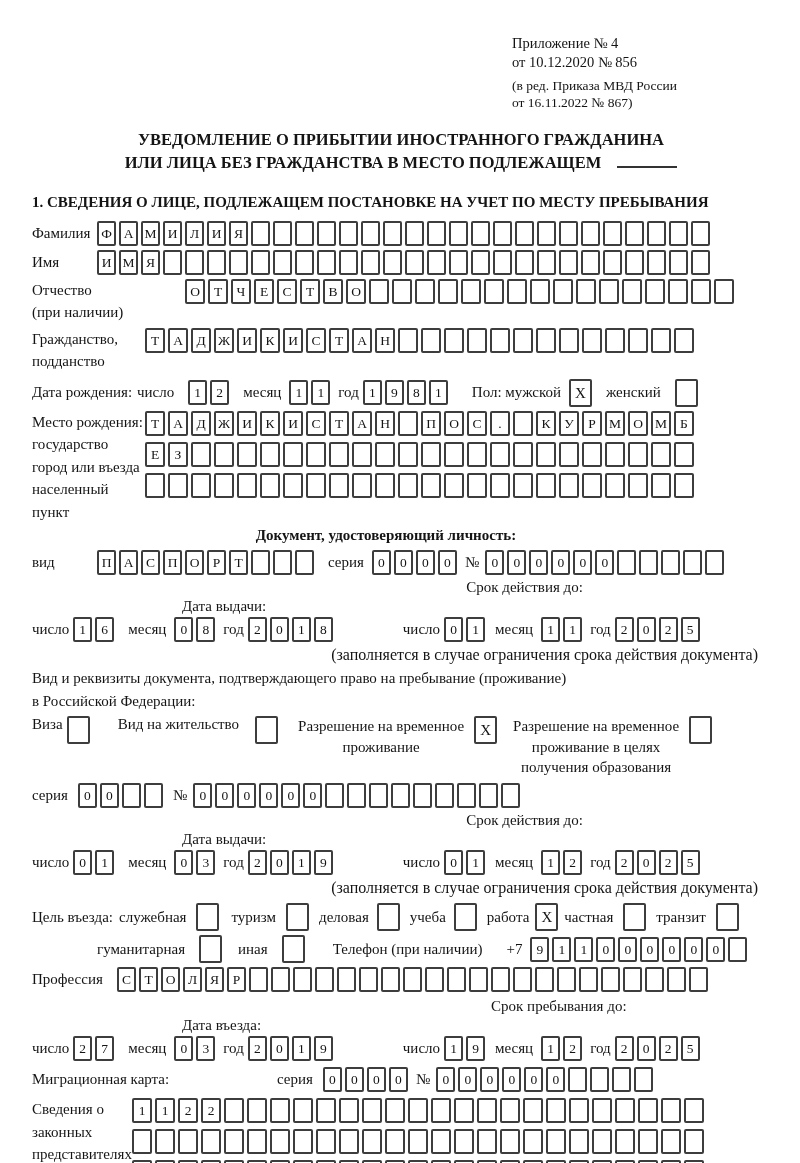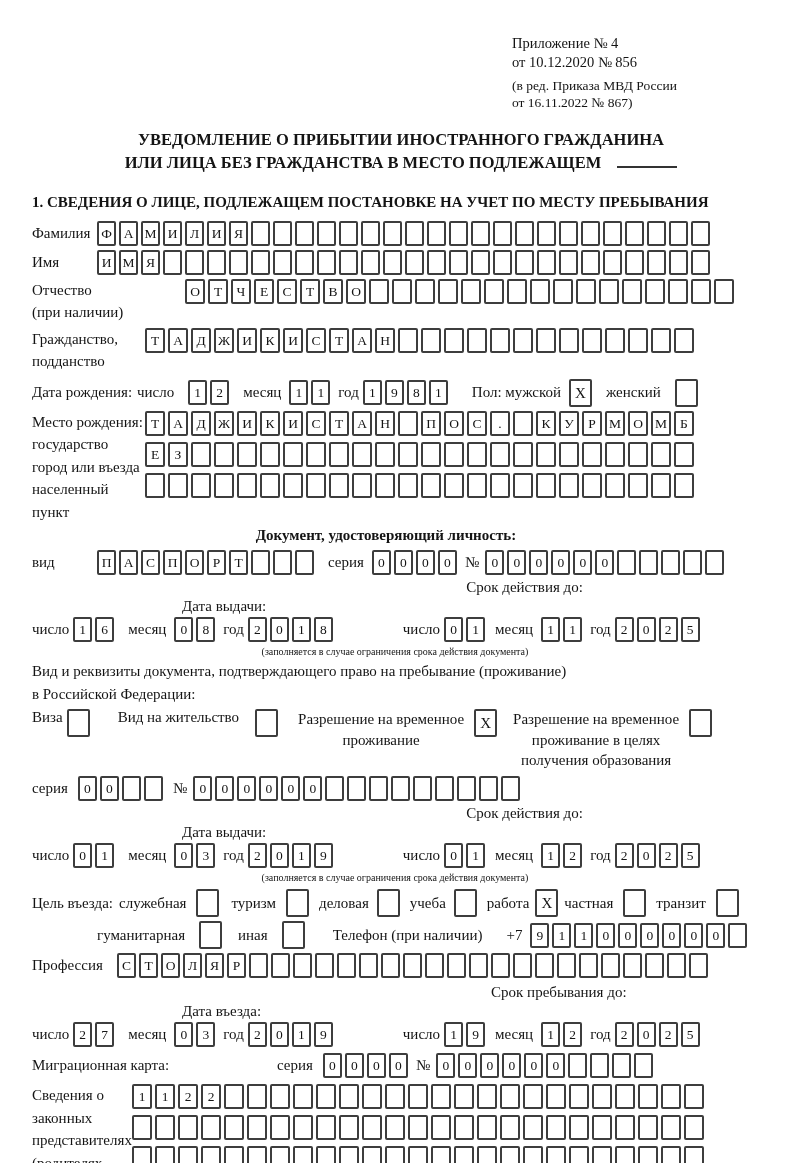--- a/index.html
+++ b/index.html
@@ -23,21 +23,21 @@
   .lblcol{flex:none;line-height:1.5;}
   .cells{display:flex;gap:3px;flex:none;}
   .cellcol{display:flex;flex-direction:column;gap:6px;flex:none;}
   .cell{box-sizing:content-box;width:15px;height:21px;border:2px solid #3d3d3d;border-radius:2px;
         text-align:center;line-height:21px;font-size:13.5px;flex:none;}
   .cells-w .cell{width:16px;}
   .chk{box-sizing:content-box;width:19px;height:24px;border:2px solid #3d3d3d;border-radius:2px;
        text-align:center;line-height:24px;font-size:15px;flex:none;}
   .doc-head{font-weight:bold;text-align:center;margin:4px 30px 6px 0;}
   .dates-hdr{display:flex;margin-bottom:2px;}
-  .note{font-size:10px;text-align:center;margin:0 12px 6px 0;}
+  .note{font-size:16px;text-align:right;margin:0 12px 6px 0;}
   .centered-opt{text-align:center;line-height:1.35;flex:none;}
   
   .w65{width:65px;} .w85{width:85px;} .w100{width:100px;} .w105{width:105px;}
   .w113{width:113px;} .w153{width:153px;} .w190{width:190px;}
   .ml4{margin-left:4px;} .ml6{margin-left:6px;} .ml8{margin-left:8px;} .ml10{margin-left:10px;}
   .ml12{margin-left:12px;} .ml14{margin-left:14px;} .ml16{margin-left:16px;} .ml20{margin-left:20px;}
   .ml24{margin-left:24px;} .ml28{margin-left:28px;} .ml55{margin-left:55px;}
   .ml65{margin-left:65px;} .ml70{margin-left:70px;} .ml150{margin-left:150px;margin-top:19px;} .ml200{margin-left:200px;}
   .ml230{margin-left:230px;} .mt6{margin-top:6px;} .mt10{margin-top:10px;}
 </style>

